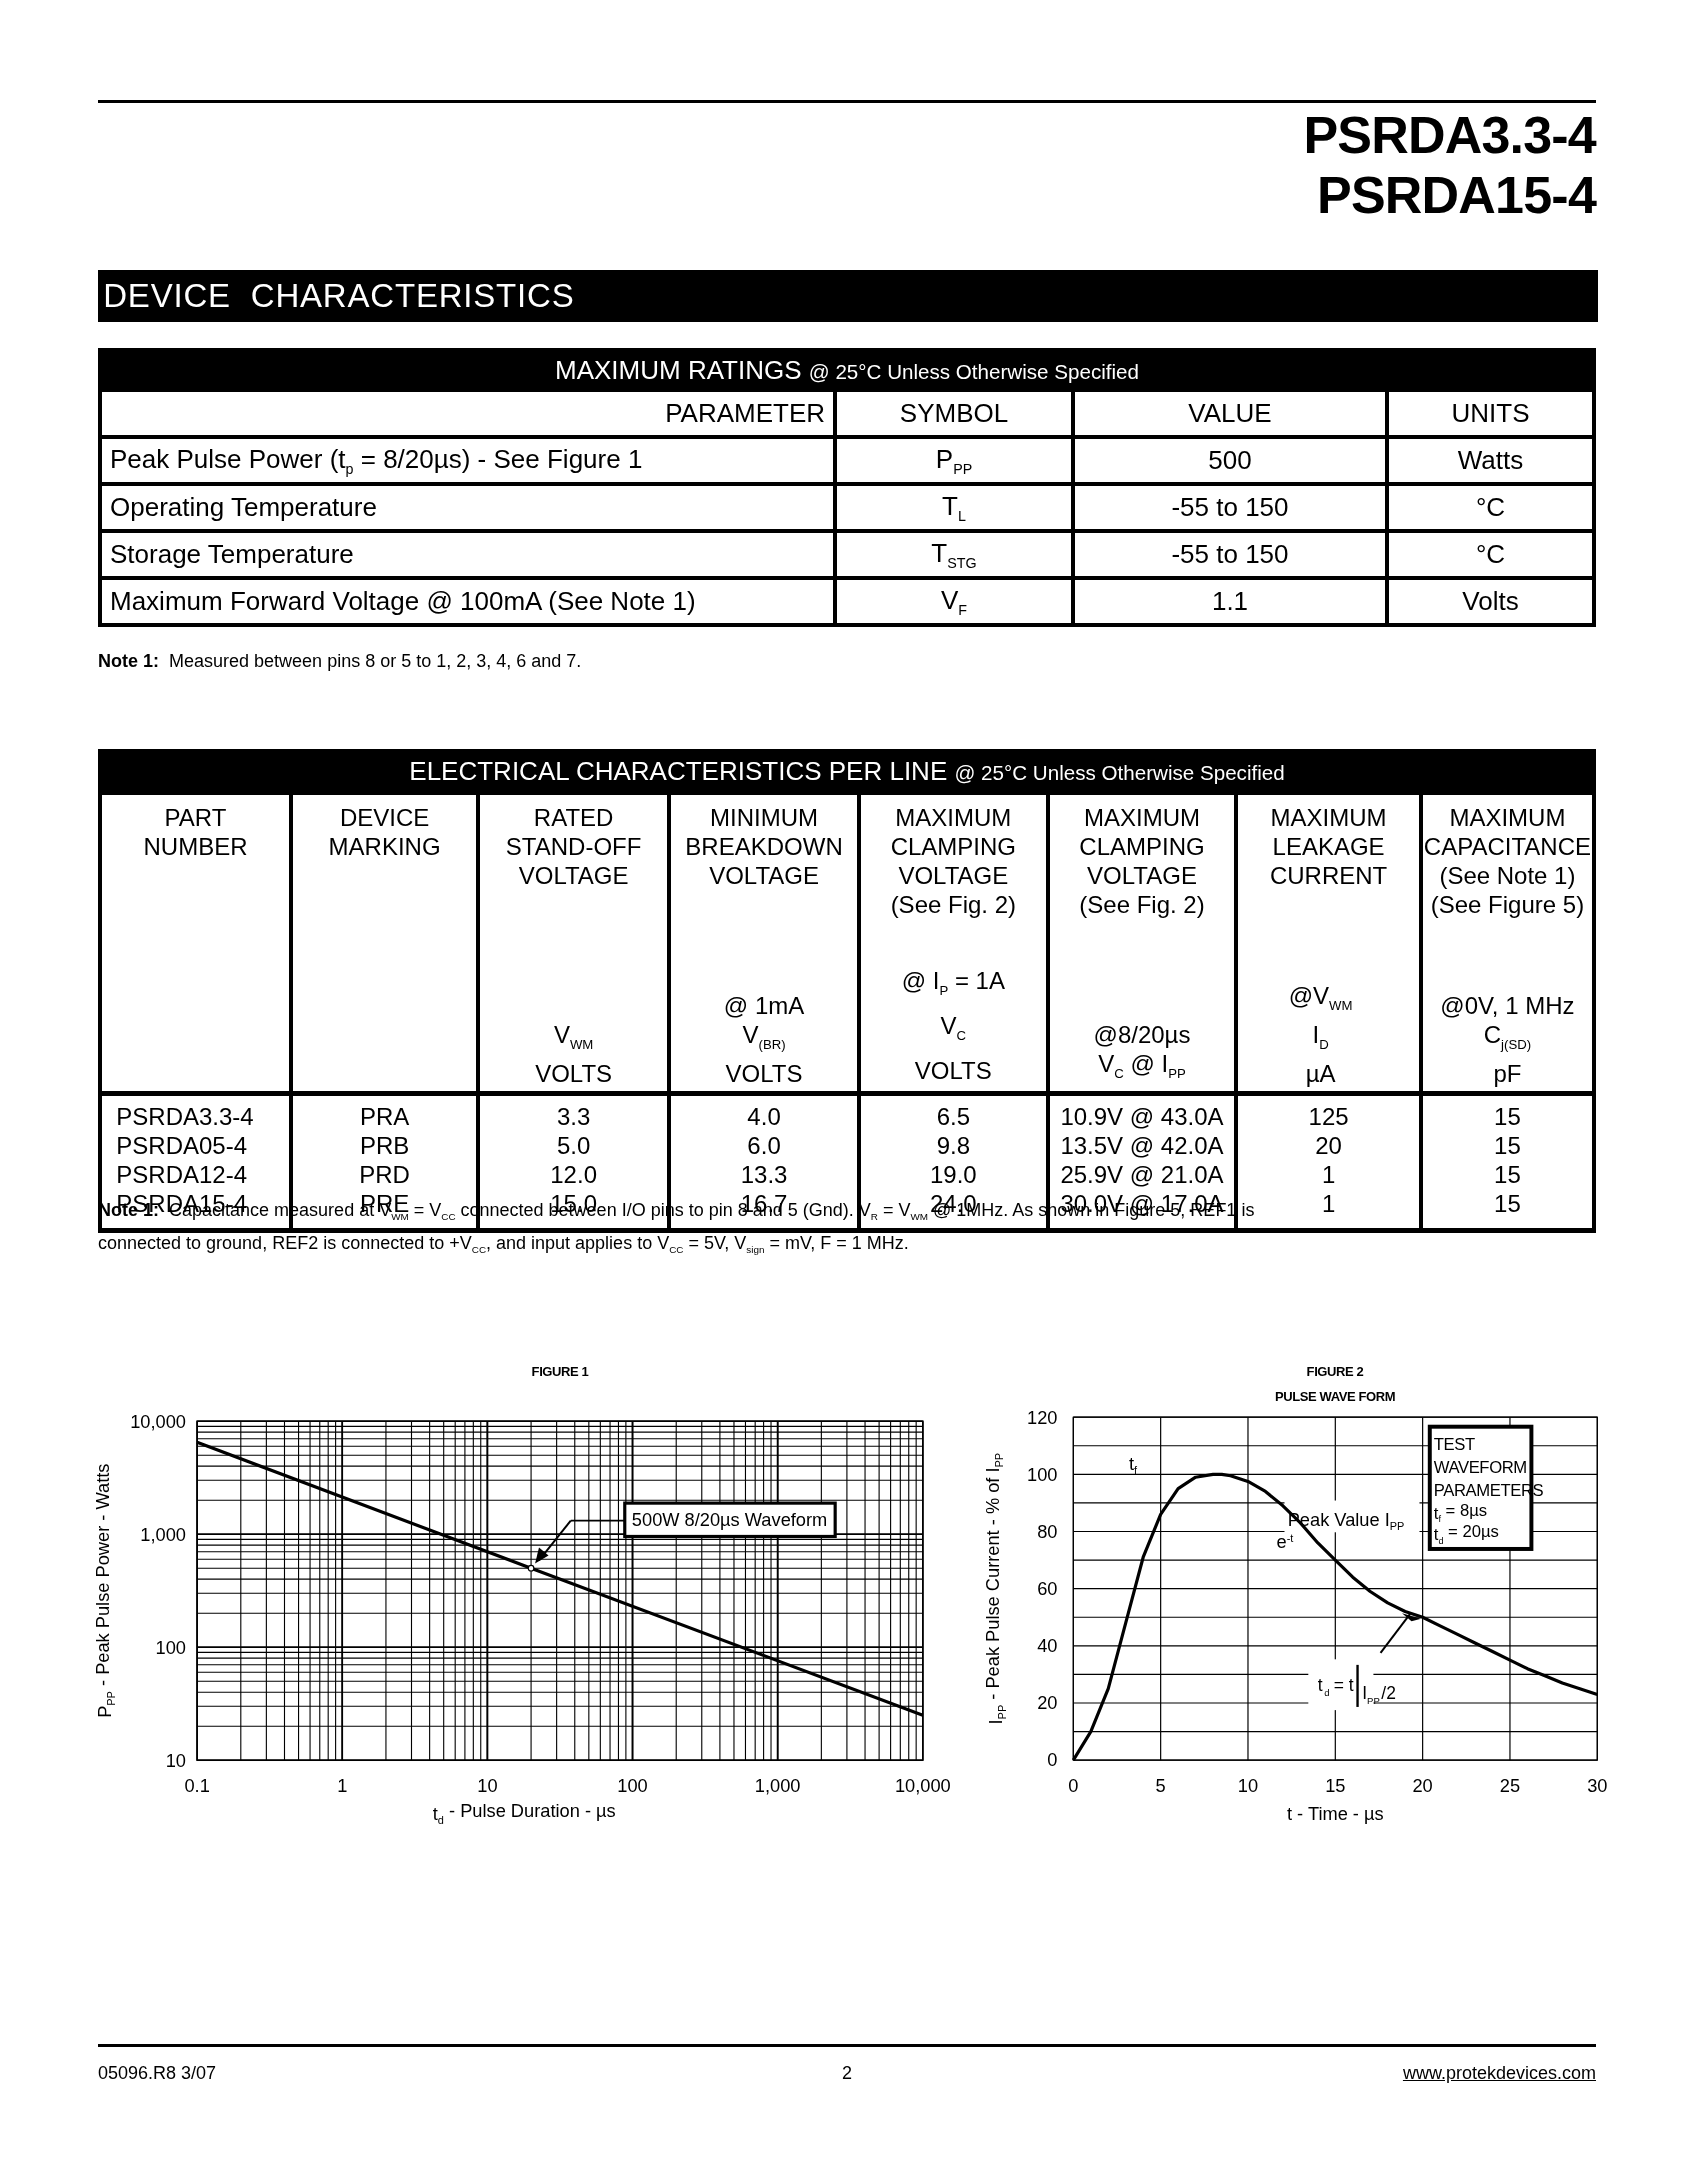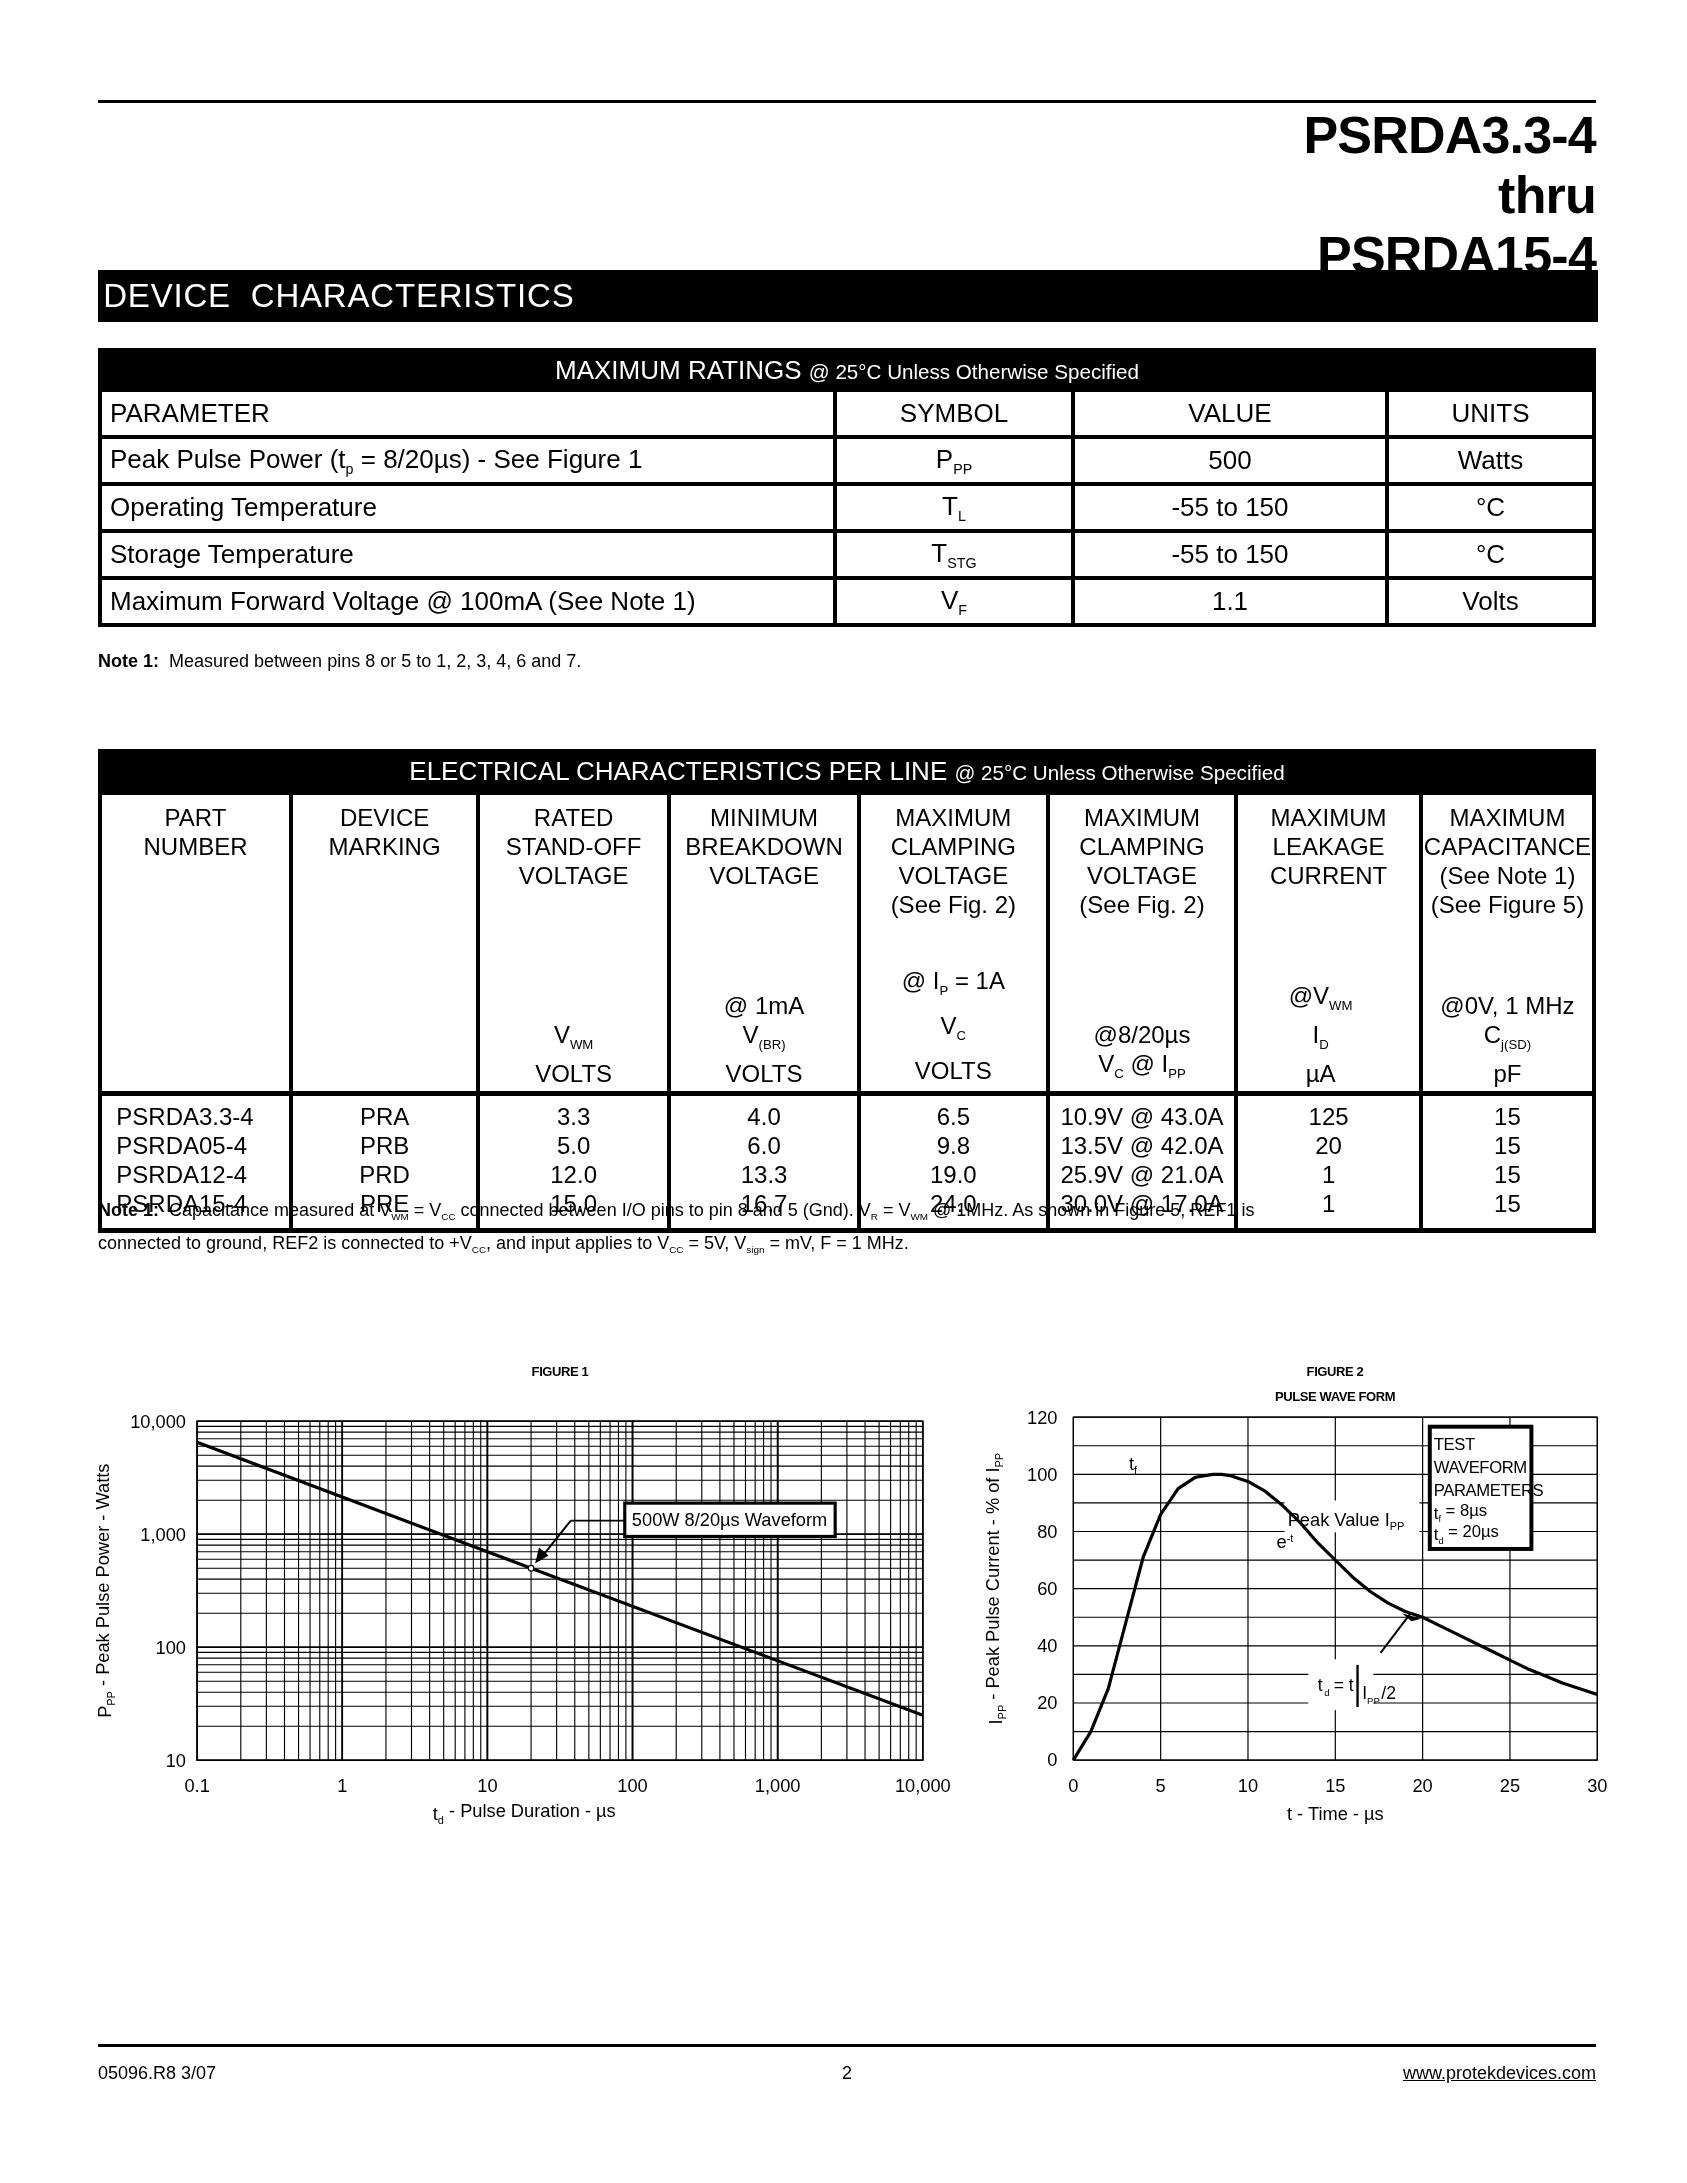--- a/index.html
+++ b/index.html
@@ -29,38 +29,37 @@
   svg text { font-family:"Liberation Sans", sans-serif; }
   .footer { position:absolute; top:2063px; font-size:18px; }
 </style>
 </head>
 <body>
 
 <div class="rule" style="left:98px; top:100px; width:1498px; height:3.2px;"></div>
 
 <div class="title-block">
   <div>PSRDA3.3-4</div>
-  <div>thru</div>
   <div>PSRDA15-4</div>
 </div>
 
 <div class="section-bar">
   <span style="white-space:pre;">DEVICE  CHARACTERISTICS</span>
 </div>
 
 <table class="mr-table">
   <tbody>
       <tr class="tbl-head">
     <td colspan="4">
       <span>MAXIMUM RATINGS</span>
       <small>@ 25°C Unless Otherwise Specified</small>
     </td>
   </tr>
   <tr>
-    <td style="width:715px;">PARAMETER</td>
+    <td style="width:715px;text-align:right;">PARAMETER</td>
     <td class="c" style="width:218px;">SYMBOL</td>
     <td class="c" style="width:294px;">VALUE</td>
     <td class="c">UNITS</td>
   </tr>
   </tbody>
     <tbody id="mr-body">
       <tr>
         <td><span>Peak Pulse Power (t</span><span class="sub">p</span><span> = 8/20µs) - See Figure 1</span></td>
         <td class="c"><span>P</span><span class="sub">PP</span></td>
         <td class="c">500</td>

